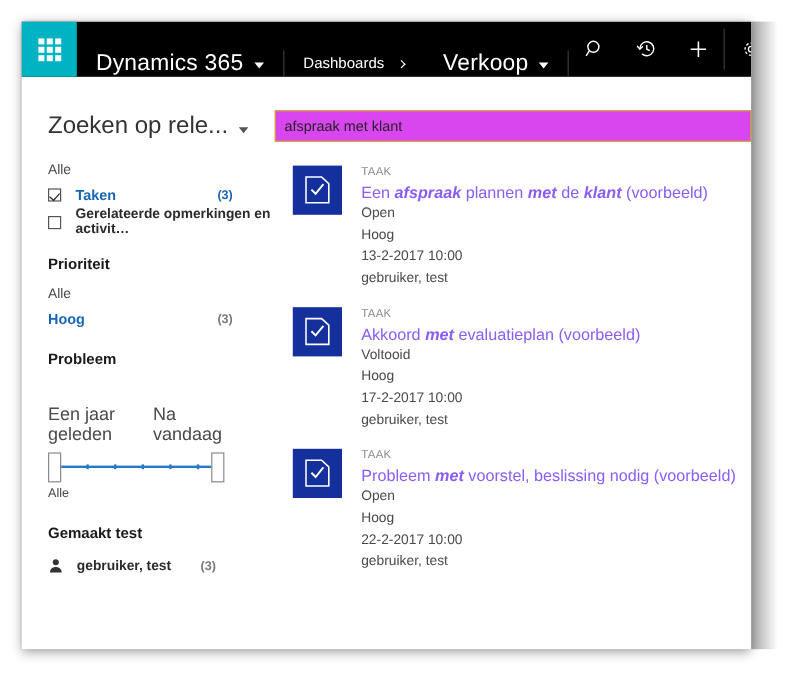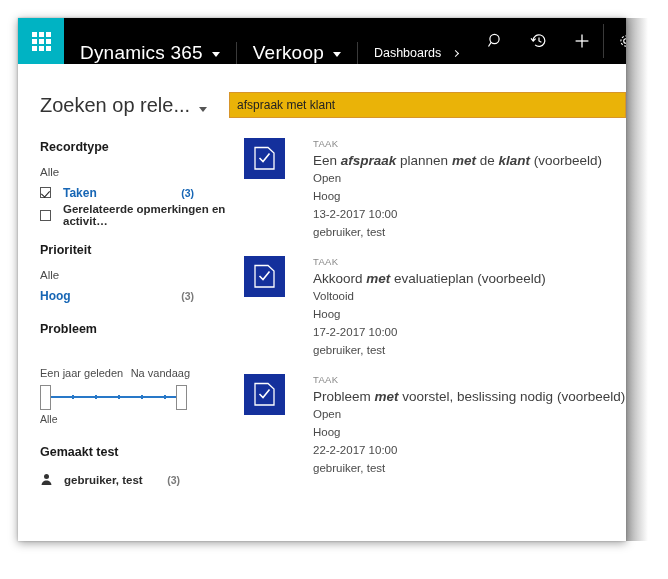--- a/index.html
+++ b/index.html
@@ -82,21 +82,21 @@
   .chev-down-dark {
     width: 0; height: 0;
     border-left: 4.5px solid transparent;
     border-right: 4.5px solid transparent;
     border-top: 5px solid #555;
   }
   #search-box {
     margin-left: 22px;
     width: 400px; height: 26px;
     border: 1px solid #d7952a;
-    background: #eab308;
+    background: #d946ef;
     display: flex; align-items: center;
     padding: 0 7px;
     font-size: 12px; color: #222;
   }
 
   #panes { display: flex; }
 
   
   .facet-title {
     font-size: 12.5px; font-weight: bold; color: #1a1a1a;
@@ -129,21 +129,21 @@
   #date-widget { margin-top: 10px; width: 150px; }
   #histogram {
     display: flex; align-items: flex-end; justify-content: space-between;
     height: 20px; border-bottom: 0;
   }
   .hbar { width: 21px; position: relative; }
   .hbar .fill { background: #c9c9c9; width: 100%; }
   .hbar .cap { background: #2878c8; height: 2.5px; width: 100%; }
   .hist-labels {
     display: flex; justify-content: space-between;
-    font-size: 11px; color: #4a4a4a; margin-top: 1px;
+    font-size: 15px; color: #4a4a4a; margin-top: 1px;
   }
   #slider {
     position: relative; height: 30px; margin-top: 4px;
   }
   #slider .track {
     position: absolute; left: 7px; right: 7px; top: 13px;
     height: 2px; background: #2878c8;
   }
   #slider .tick {
     position: absolute; top: 12px; width: 2px; height: 4px; background: #2878c8;
@@ -152,31 +152,31 @@
     position: absolute; top: 2px; width: 11px; height: 25px;
     background: #ffffff; border: 1px solid #8a8a8a;
   }
   #slider-all { font-size: 10.5px; color: #4a4a4a; margin-top: 0px; }
 
   .person-icon { width: 13px; flex: 0 0 13px; margin-right: 11px; display: flex; }
 
   
   #results { padding-top: 14px; }
   .result {
-    display: flex; gap: 28px; margin-bottom: 16px;
+    display: flex; gap: 16px; margin-bottom: 16px;
   }
   .task-icon {
     width: 41px; height: 41px; flex: 0 0 41px;
     background: #14309c;
     display: flex; align-items: center; justify-content: center;
   }
   .res-body { padding-top: 0px; }
   .res-type { font-size: 9.5px; color: #8a8a8a; letter-spacing: .3px; }
   .res-title {
-    font-size: 13.5px; color: #404040; margin-top: 4px; white-space: nowrap;
+    font-size: 13.5px; color: #8b5cf6; margin-top: 4px; white-space: nowrap;
   }
   .res-title b { font-weight: bold; font-style: italic; }
   .res-meta { font-size: 11.5px; color: #4a4a4a; line-height: 15px; margin-top: 3px; }
 
   
   #clip-shadow {
     position: absolute; left: 626px; top: 18px;
     width: 22px; height: 523px;
     background: linear-gradient(to right, rgba(90,90,90,0.55), rgba(255,255,255,0));
     pointer-events: none;
@@ -201,28 +201,28 @@
           <i></i>
           <i></i>
       </span>
     </div>
 
     <div class="nav-seg brand">
       <span>Dynamics 365</span>
       <span class="chev-down"></span>
     </div>
 
+    <div class="nav-seg crumb">
+      <span>Dashboards</span>
+      <span class="chev-right"></span>
+    </div>
+
     <div class="nav-seg area">
       <span>Verkoop</span>
       <span class="chev-down"></span>
-    </div>
-
-    <div class="nav-seg crumb">
-      <span>Dashboards</span>
-      <span class="chev-right"></span>
     </div>
 
     <div id="nav-actions">
 
       <div class="nav-icon">
         <svg width="18" height="18" viewBox="0 0 18 18">
           <circle cx="7.5" cy="7" r="4.6" fill="none" stroke="#fff" stroke-width="1.2"></circle>
           <line x1="4.1" y1="10.4" x2="1.5" y2="14.5" stroke="#fff" stroke-width="1.2"></line>
         </svg>
       </div>
@@ -263,21 +263,20 @@
         <span>Zoeken op rele...</span>
         <span class="chev-down-dark"></span>
       </div>
       <div id="search-box" title="Zoeken">afspraak met klant</div>
     </div>
 
     <div id="panes">
 
       <div id="left-pane">
 
-        <div class="facet-title">Recordtype</div>
         <div class="facet-all">Alle</div>
 
         <div class="facet-row">
           <span class="cbox checked"></span>
           <span class="facet-label">Taken</span>
           <span class="facet-count">(3)</span>
         </div>
 
         <div class="facet-row">
           <span class="cbox"></span>

